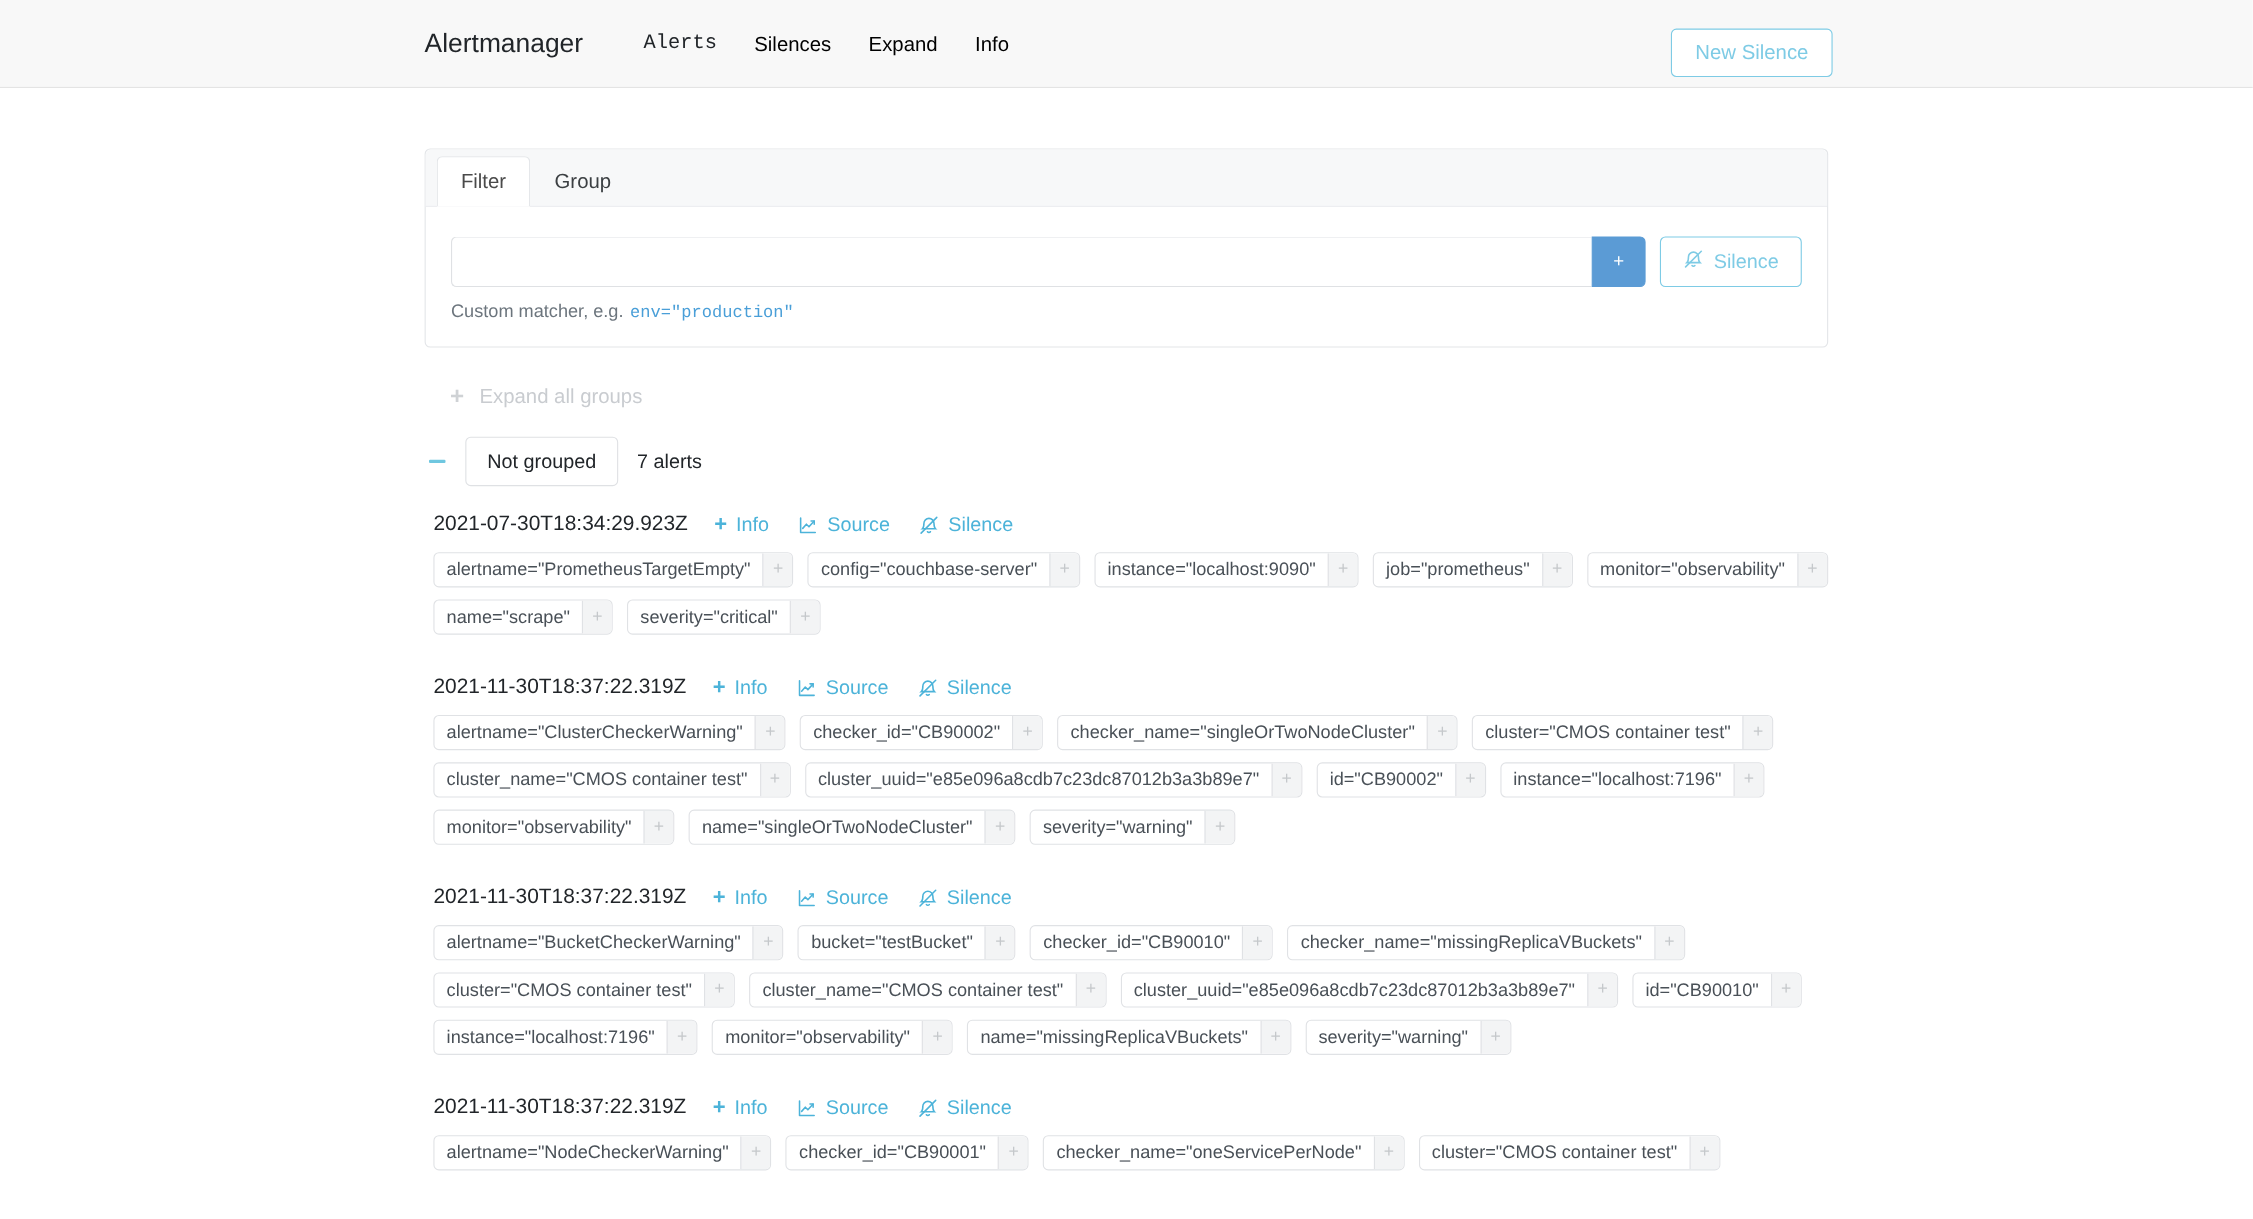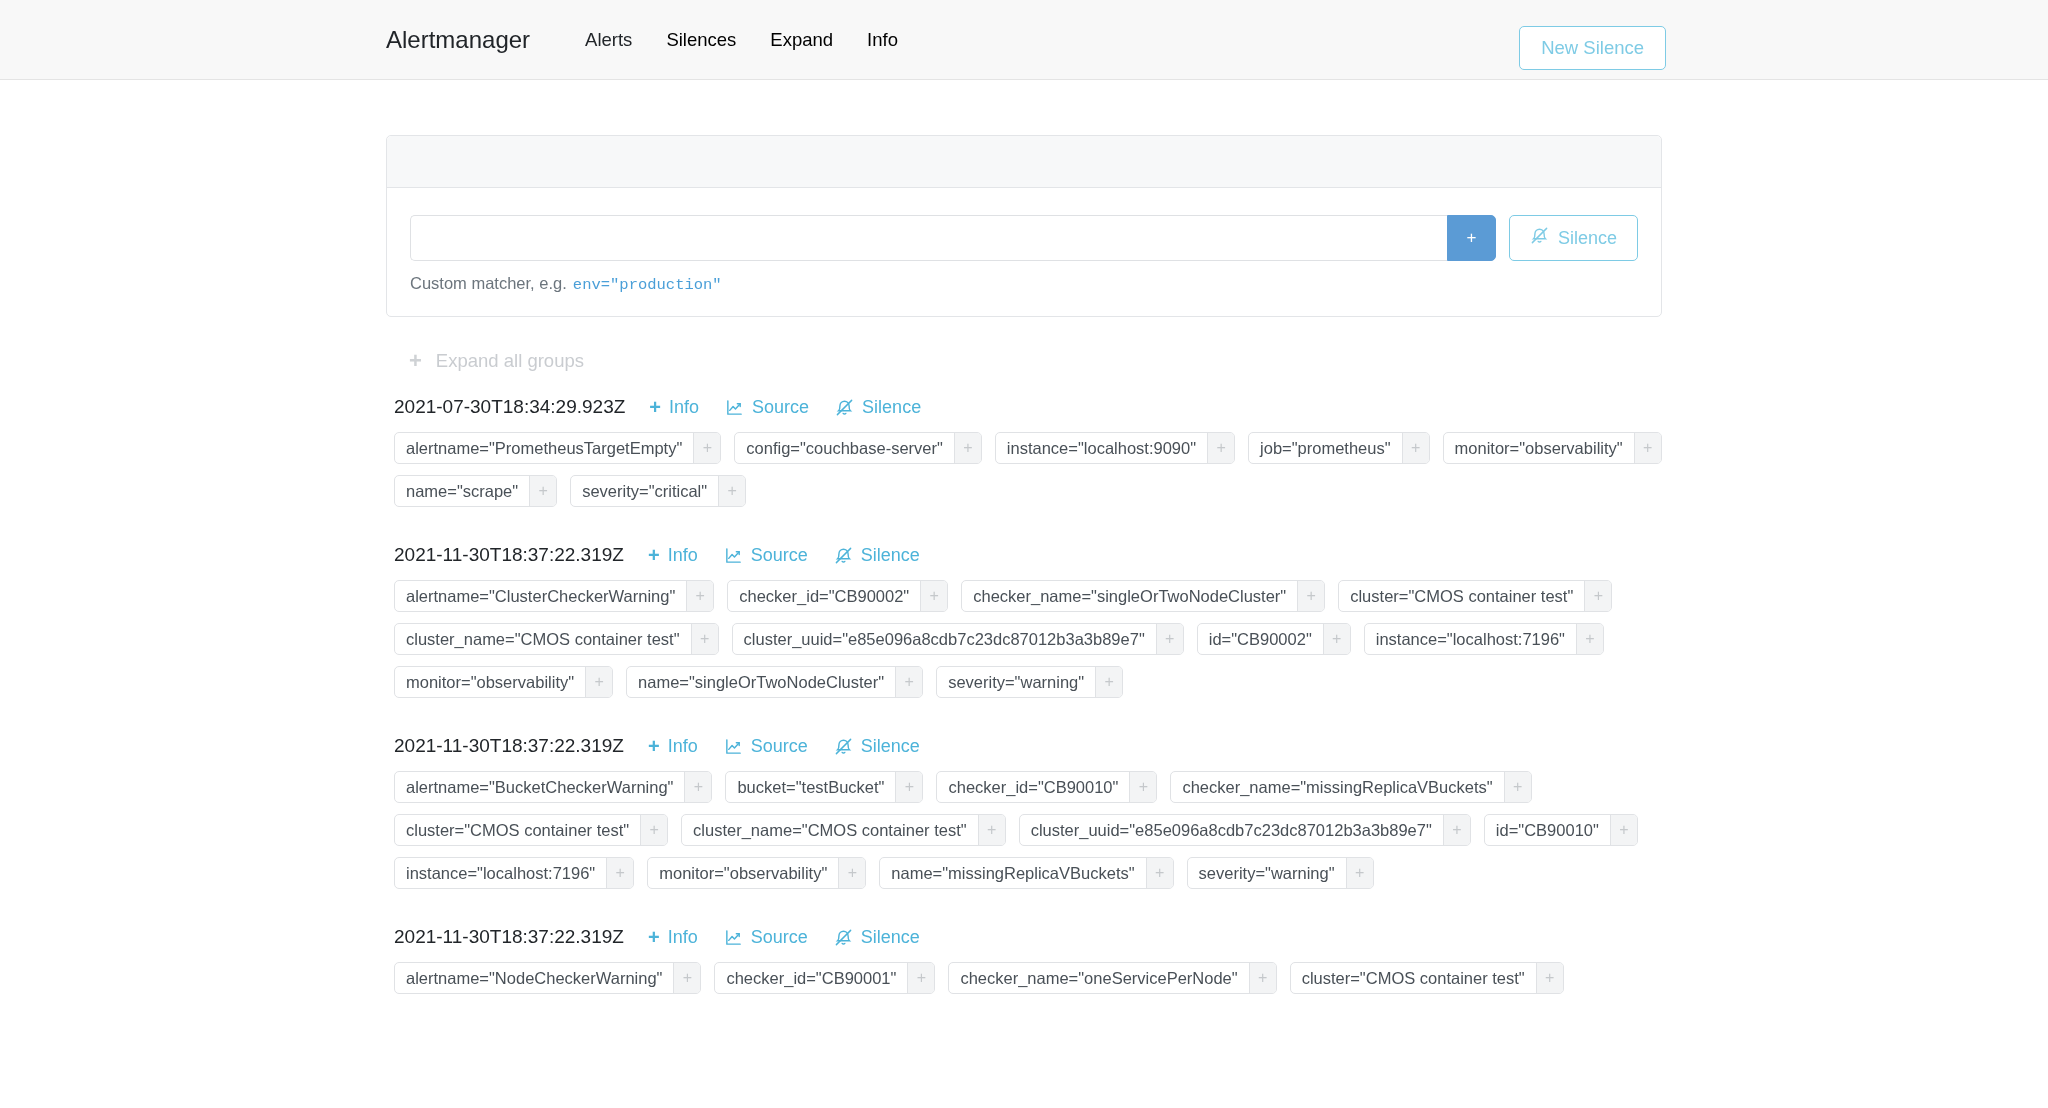--- a/index.html
+++ b/index.html
@@ -31,21 +31,21 @@
   }
   .nav-links { display: flex; align-items: center; gap: 0; }
   .nav-link {
     font-size: 18.5px;
     color: #000000;
     padding: 0 17px;
     text-decoration: none;
     white-space: nowrap;
     cursor: pointer;
   }
-  .nav-link.active { color: #212529; }
+  .nav-link.active { color: #212529; font-family: Liberation Mono, monospace; }
   .new-silence-btn {
     position: absolute;
     right: 382px;
     top: 26px;
     background: #ffffff;
     border: 1px solid #7ecbe5;
     color: #7ecbe5;
     font-size: 18.5px;
     padding: 10px 21px;
     border-radius: 5px;
@@ -315,20 +315,24 @@
     <a class="nav-link">Expand</a>
     <a class="nav-link">Info</a>
   </div>
   <button class="new-silence-btn">New Silence</button>
 </div>
 
 <div class="page">
 
   <div class="filter-card">
     <div class="card-header">
+      <div class="tabs">
+        <div class="tab active">Filter</div>
+        <div class="tab">Group</div>
+      </div>
     </div>
 
     <div class="card-body">
       <div class="input-row">
         <div class="input-wrap">
           <input class="matcher-input" type="text" placeholder="" style="">
           <button class="plus-btn">+</button>
         </div>
         <button class="silence-btn">
           <span class="ico">
@@ -345,20 +349,27 @@
         <span>Custom matcher, e.g.</span><span class="code">env="production"</span>
       </div>
     </div>
   </div>
 
   <div class="expand-all">
     <span class="expand-plus">+</span>
     <span class="expand-text">Expand all groups</span>
   </div>
 
+  <div class="group-row">
+    <span class="collapse-toggle">
+      <span class="minus-bar"></span>
+    </span>
+    <button class="group-btn">Not grouped</button>
+    <span class="alert-count">7 alerts</span>
+  </div>
 
   <div class="alerts" id="alerts-list">
       <div class="alert-block">
         <div class="alert-head">
           <span class="alert-time">2021-07-30T18:34:29.923Z</span>
           <span class="alert-action">
             <span class="ico">
               <span class="ico-plus">+</span>
             </span>
             <span>Info</span>

